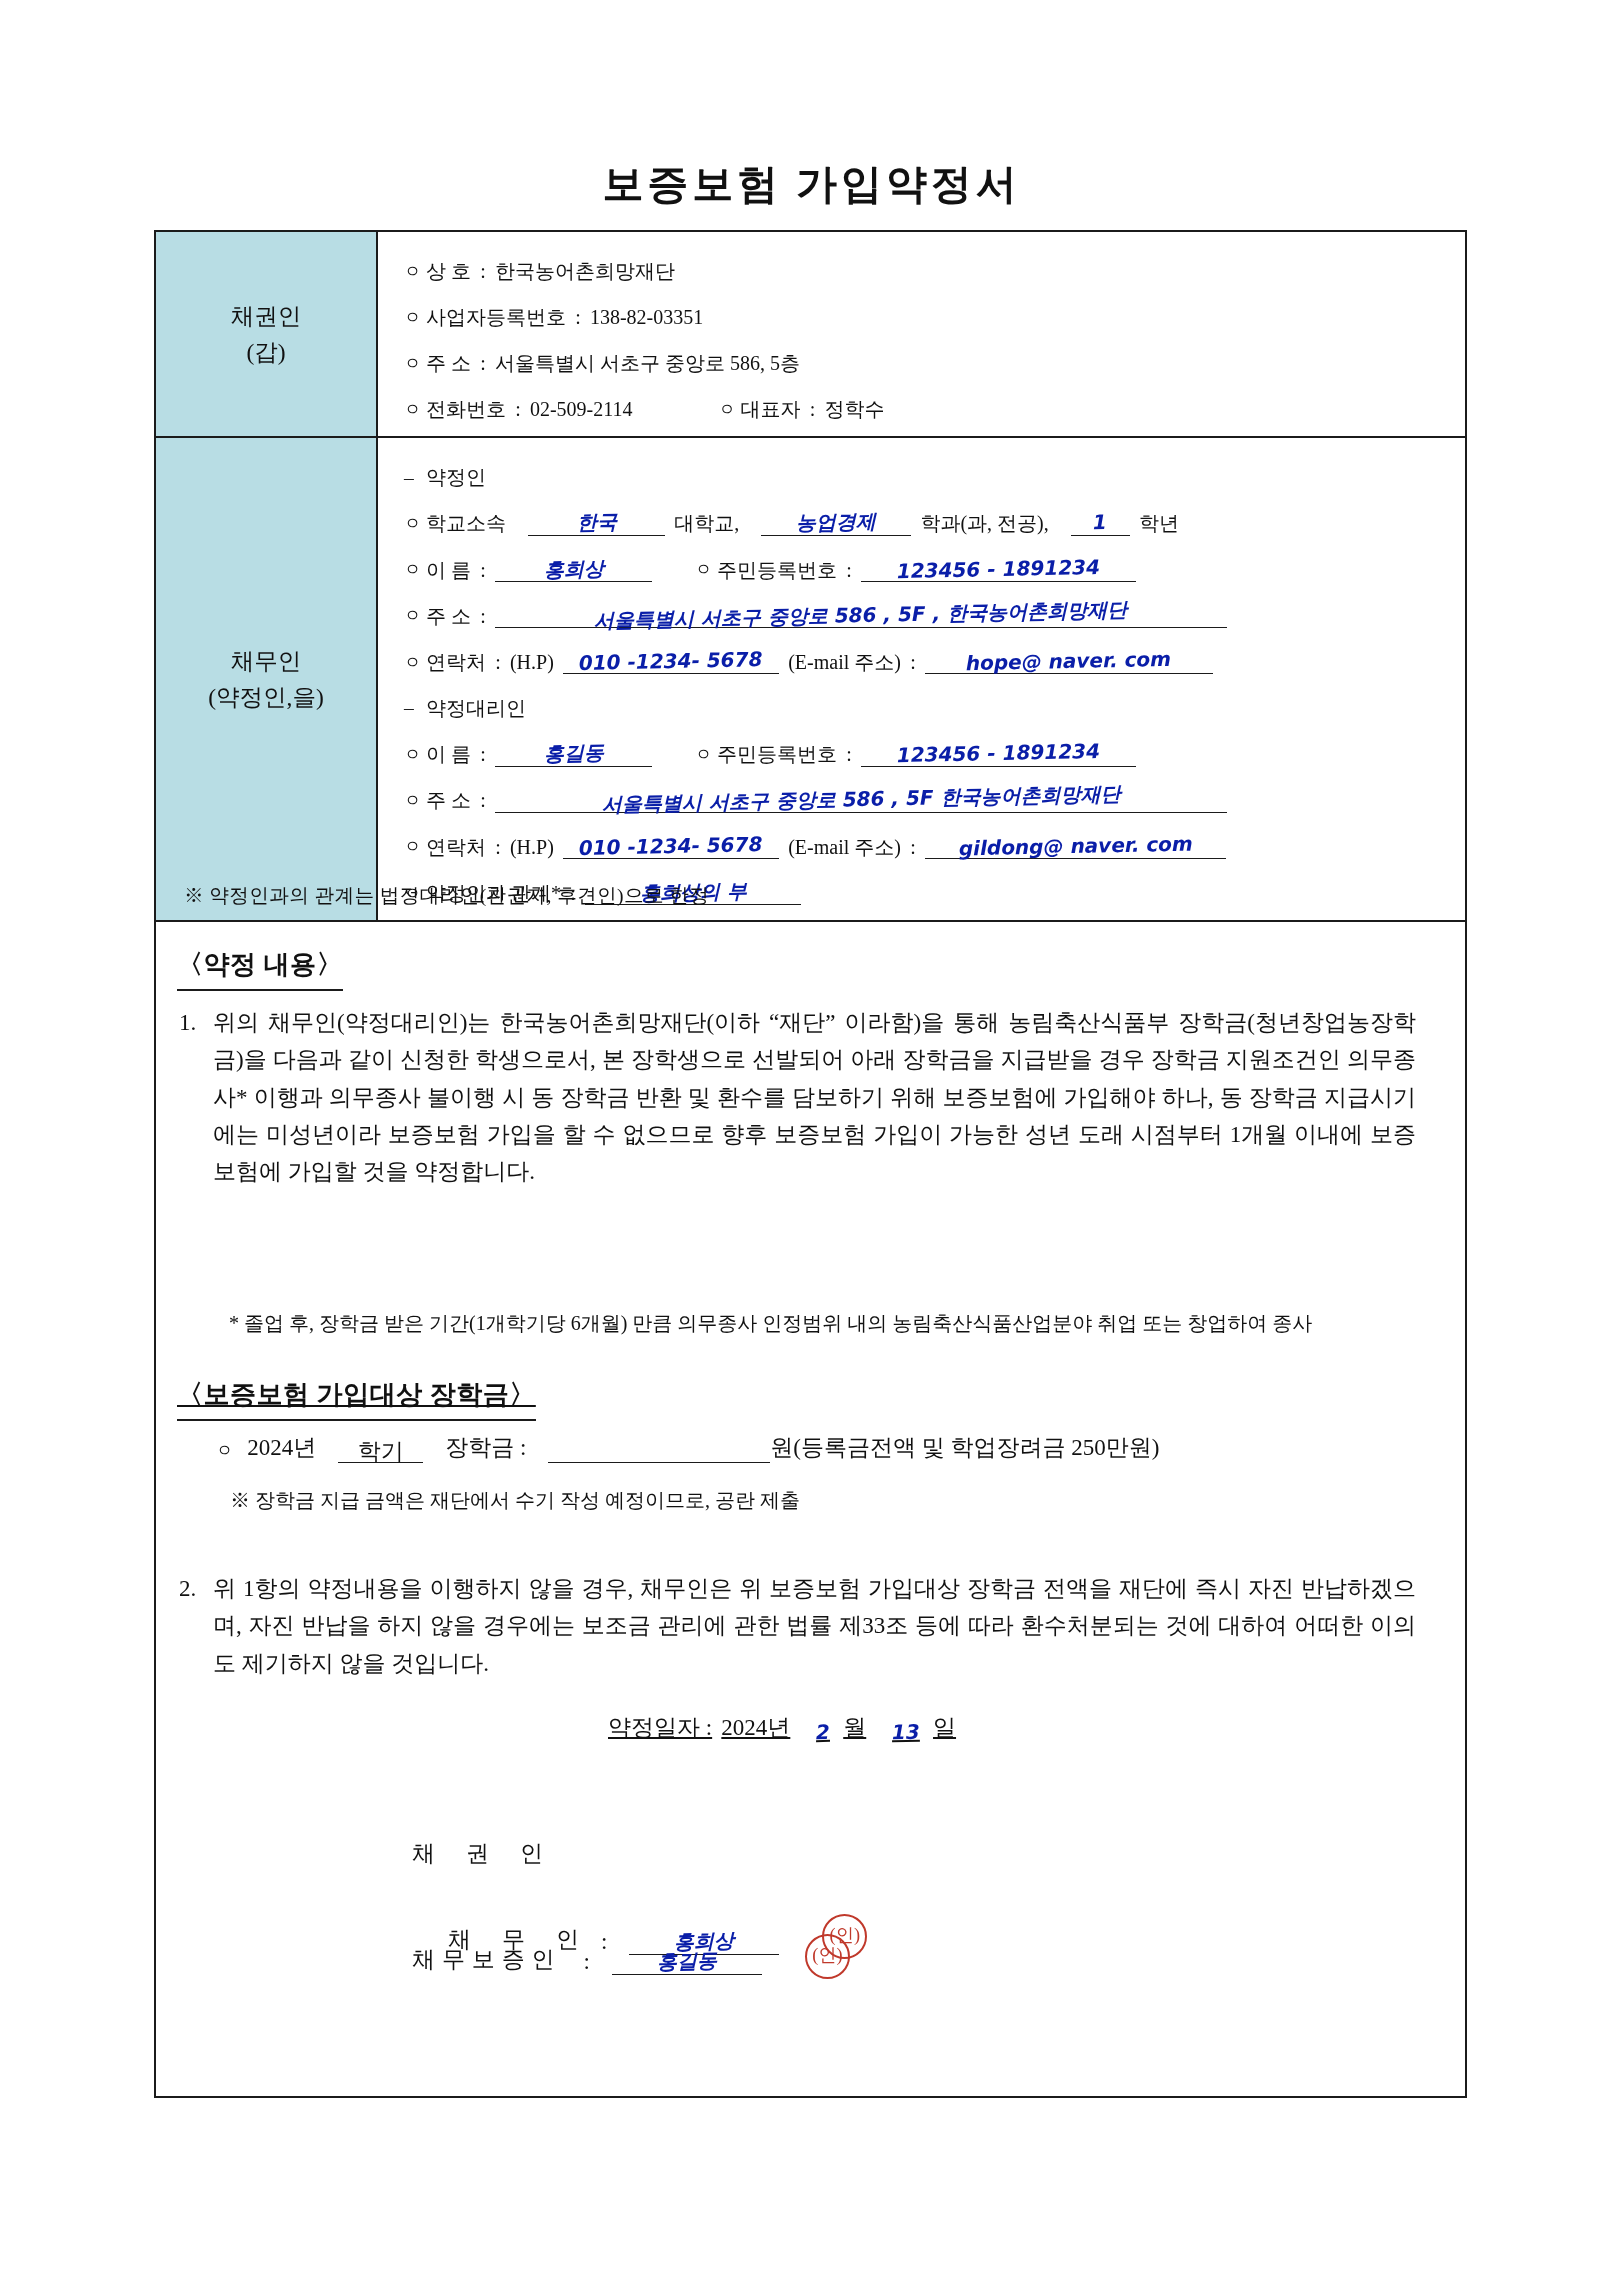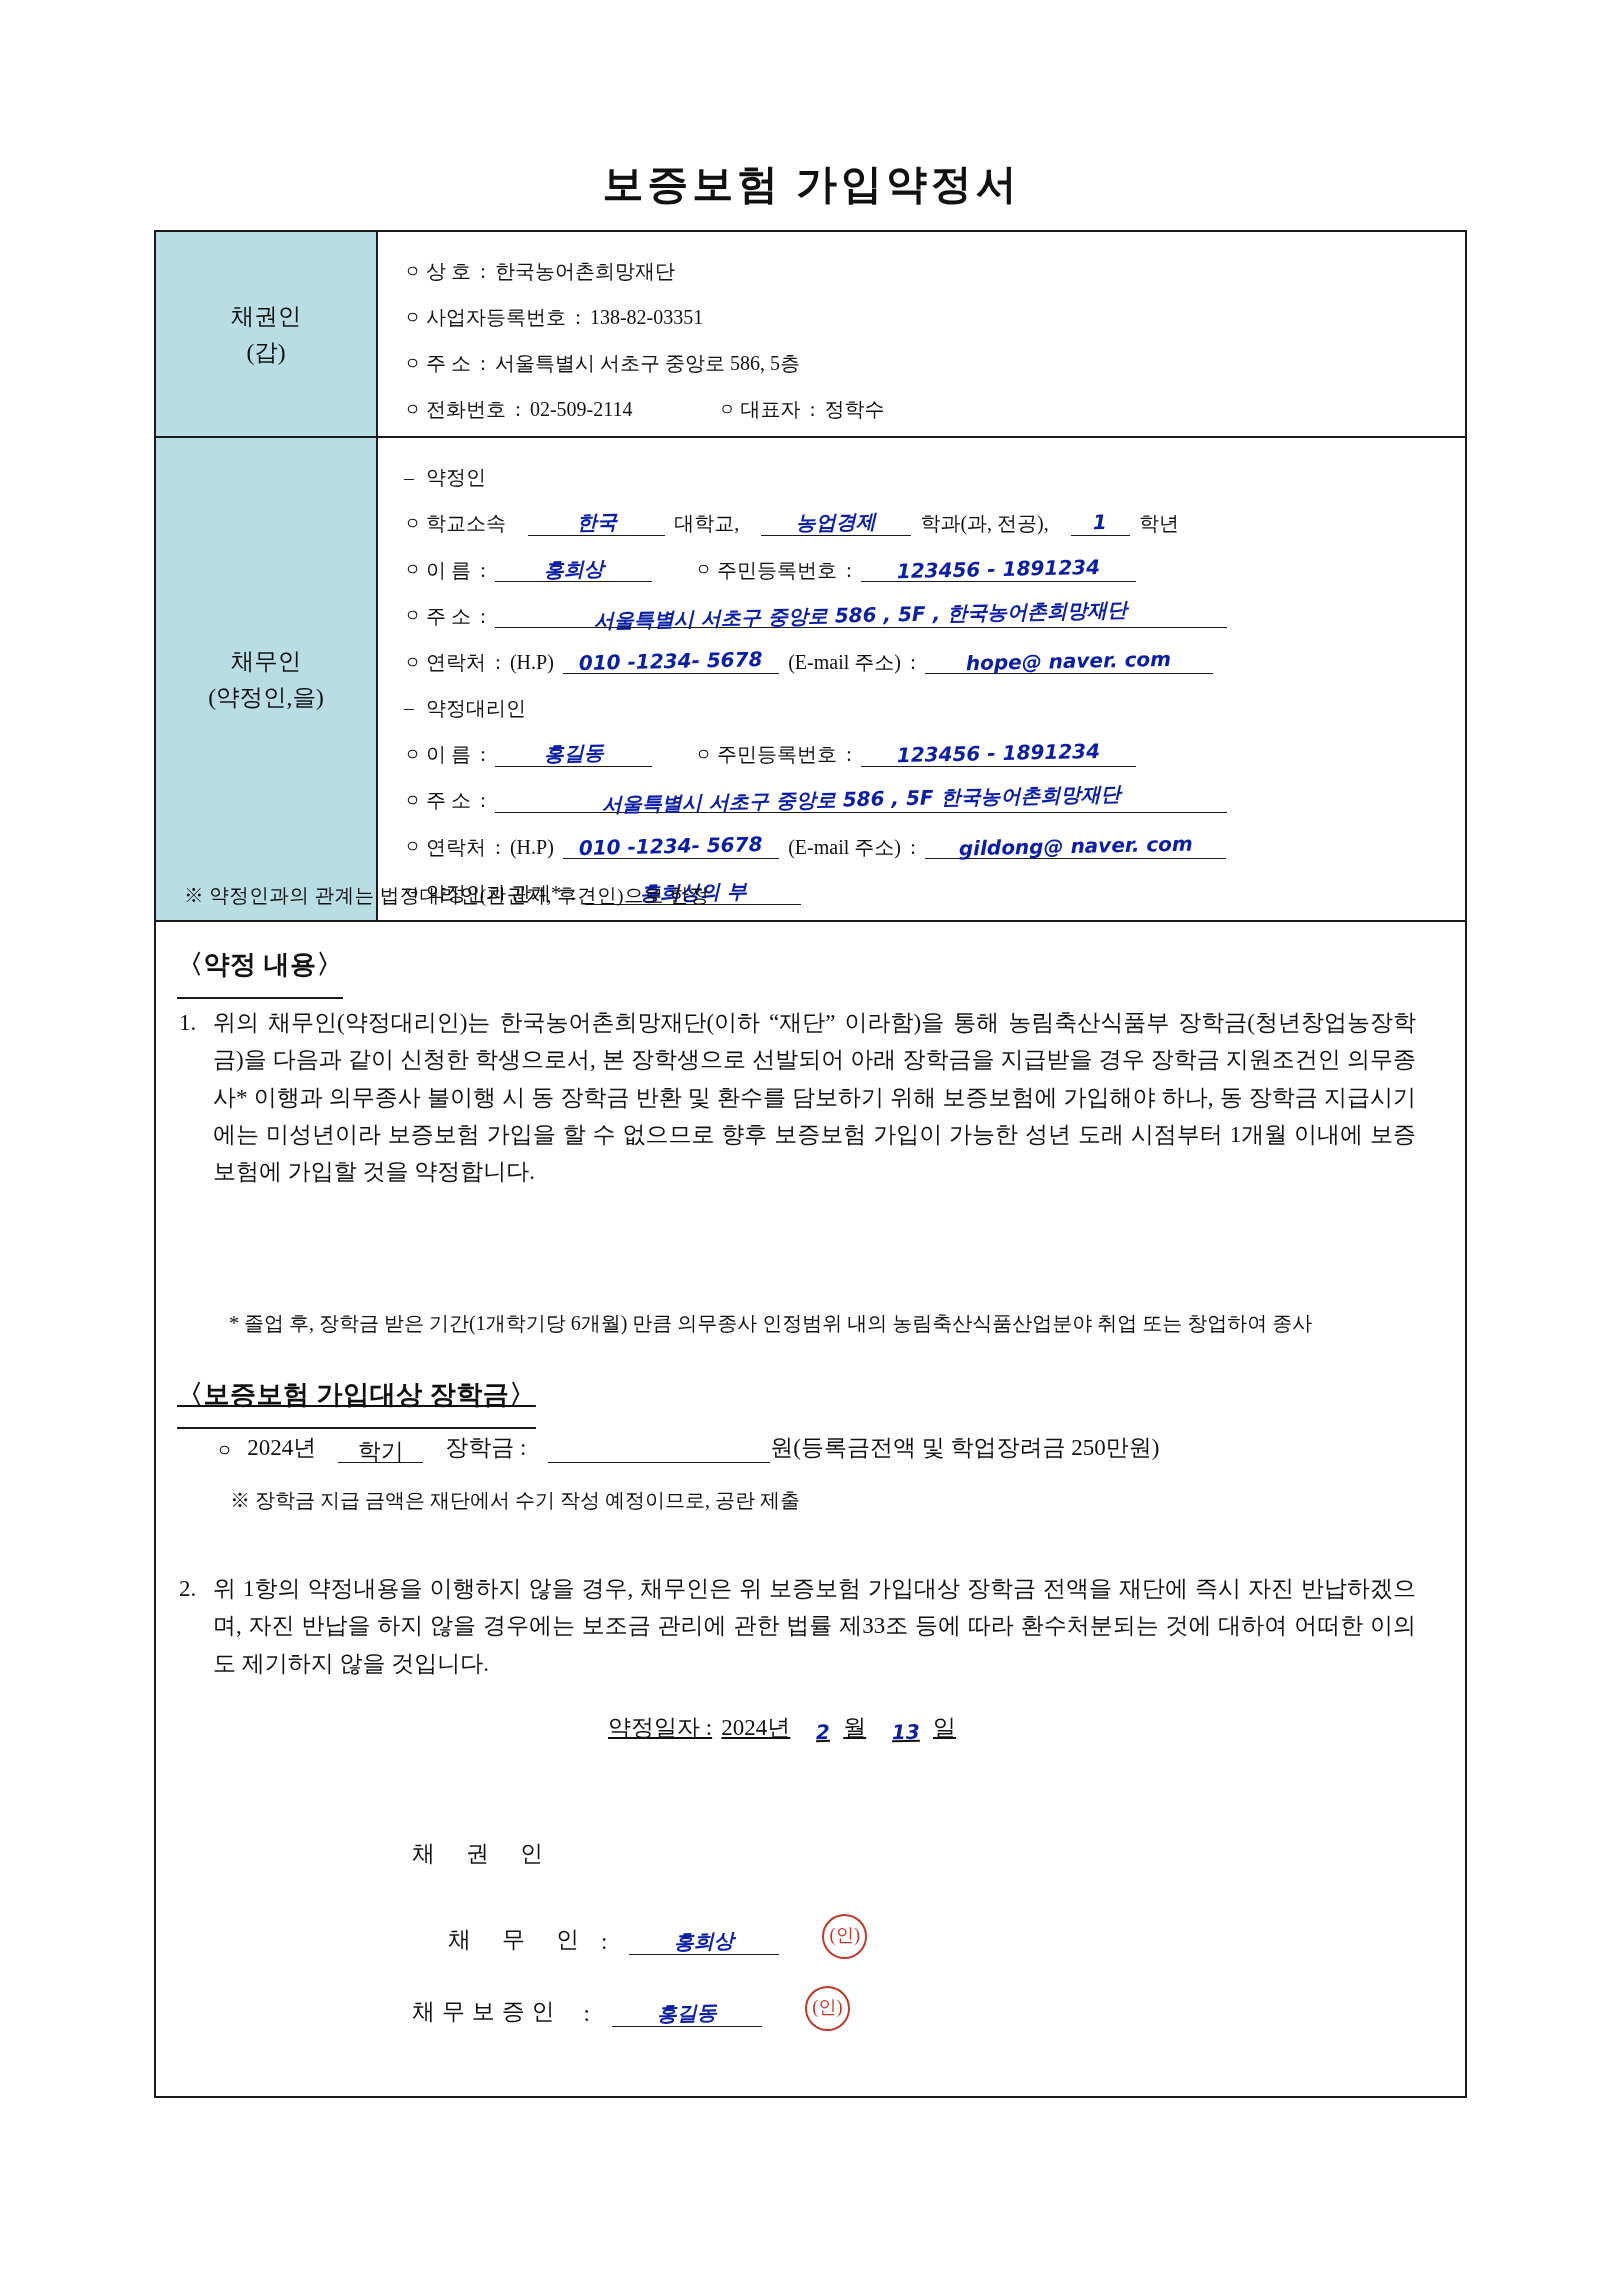--- a/index.html
+++ b/index.html
@@ -141,21 +141,21 @@
 
   
   .sec-head {
     position: absolute;
     font-size: 26px;
     font-weight: bold;
     letter-spacing: 0.02em;
   }
   .sec-head .uline {
     border-bottom: 2px solid #1b1b1b;
-    padding-bottom: 18px;
+    padding-bottom: 10px;
   }
 
   
   .para {
     position: absolute;
     font-size: 23px;
     line-height: 1.62;
     text-align: justify;
   }
   .para .num {
@@ -501,21 +501,21 @@
     <span class="gap8"></span>
     <span>:</span>
     <span class="gap20"></span>
     <span class="ul" style="width:150px">
       <span class="hw">홍희상</span>
     </span>
     <span class="gap40"></span>
     <span class="stamp">(인)</span>
   </div>
 
-  <div class="sig-line" style="left:412px; top:1982px;">
+  <div class="sig-line" style="left:412px; top:1930px;">
     <span class="sp-mid">채무보증인</span>
     <span class="gap20"></span>
     <span>:</span>
     <span class="gap20"></span>
     <span class="ul" style="width:150px">
       <span class="hw">홍길동</span>
     </span>
     <span class="gap40"></span>
     <span class="stamp">(인)</span>
   </div>

